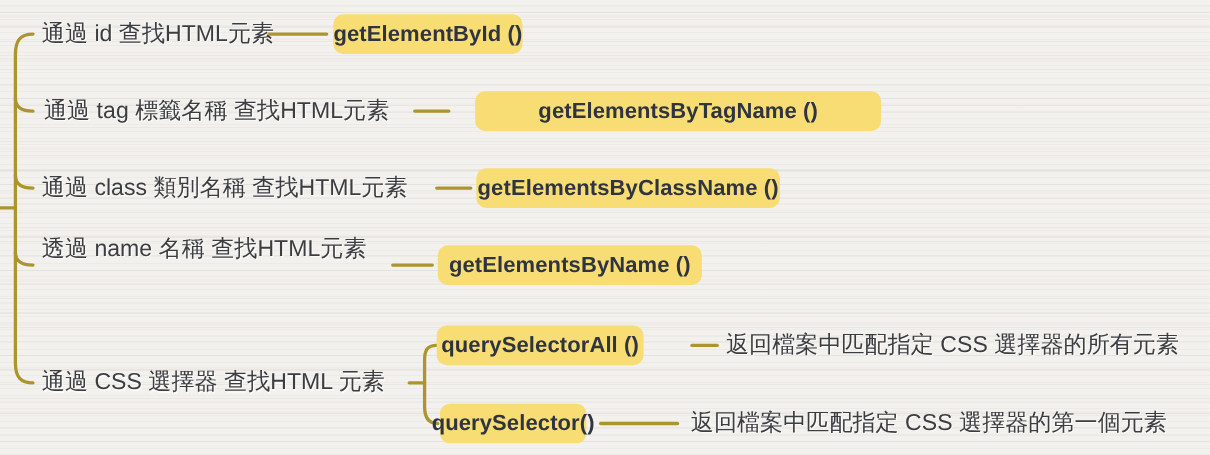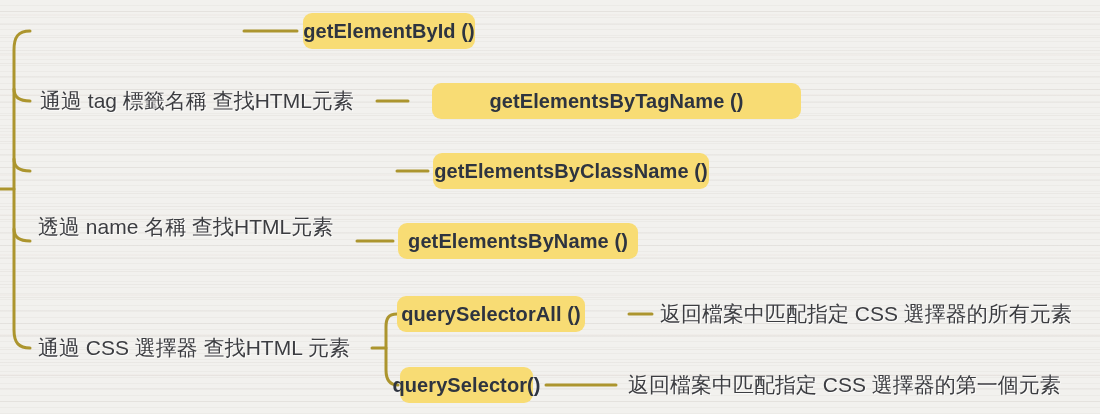--- a/index.html
+++ b/index.html
@@ -92,25 +92,27 @@
     <path d="M397 171 L428 171"></path>
     <path d="M357 241 L393 241"></path>
 
     <path d="M372 348 L386 348"></path>
     <path d="M397 314 C388 314 386 319 386 327 L386 370 C386 379 389 385 398 385"></path>
 
     <path d="M629 314 L652 314"></path>
     <path d="M546 385 L616 385"></path>
   </svg>
 
+  <div class="topic" id="topic-id">通過 id 查找HTML元素</div>
   <div class="method-box" id="box-getelementbyid">getElementById ()</div>
 
   <div class="topic" id="topic-tag">通過 tag 標籤名稱 查找HTML元素</div>
   <div class="method-box" id="box-getelementsbytagname">getElementsByTagName ()</div>
 
+  <div class="topic" id="topic-class">通過 class 類別名稱 查找HTML元素</div>
   <div class="method-box" id="box-getelementsbyclassname">getElementsByClassName ()</div>
 
   <div class="topic" id="topic-name">透過 name 名稱 查找HTML元素</div>
   <div class="method-box" id="box-getelementsbyname">getElementsByName ()</div>
 
   <div class="topic" id="topic-css">通過 CSS 選擇器 查找HTML 元素</div>
   <div class="method-box" id="box-queryselectorall">querySelectorAll ()</div>
   <div class="topic" id="desc-queryselectorall">返回檔案中匹配指定 CSS 選擇器的所有元素</div>
   <div class="method-box" id="box-queryselector">querySelector()</div>
   <div class="topic" id="desc-queryselector">返回檔案中匹配指定 CSS 選擇器的第一個元素</div>

